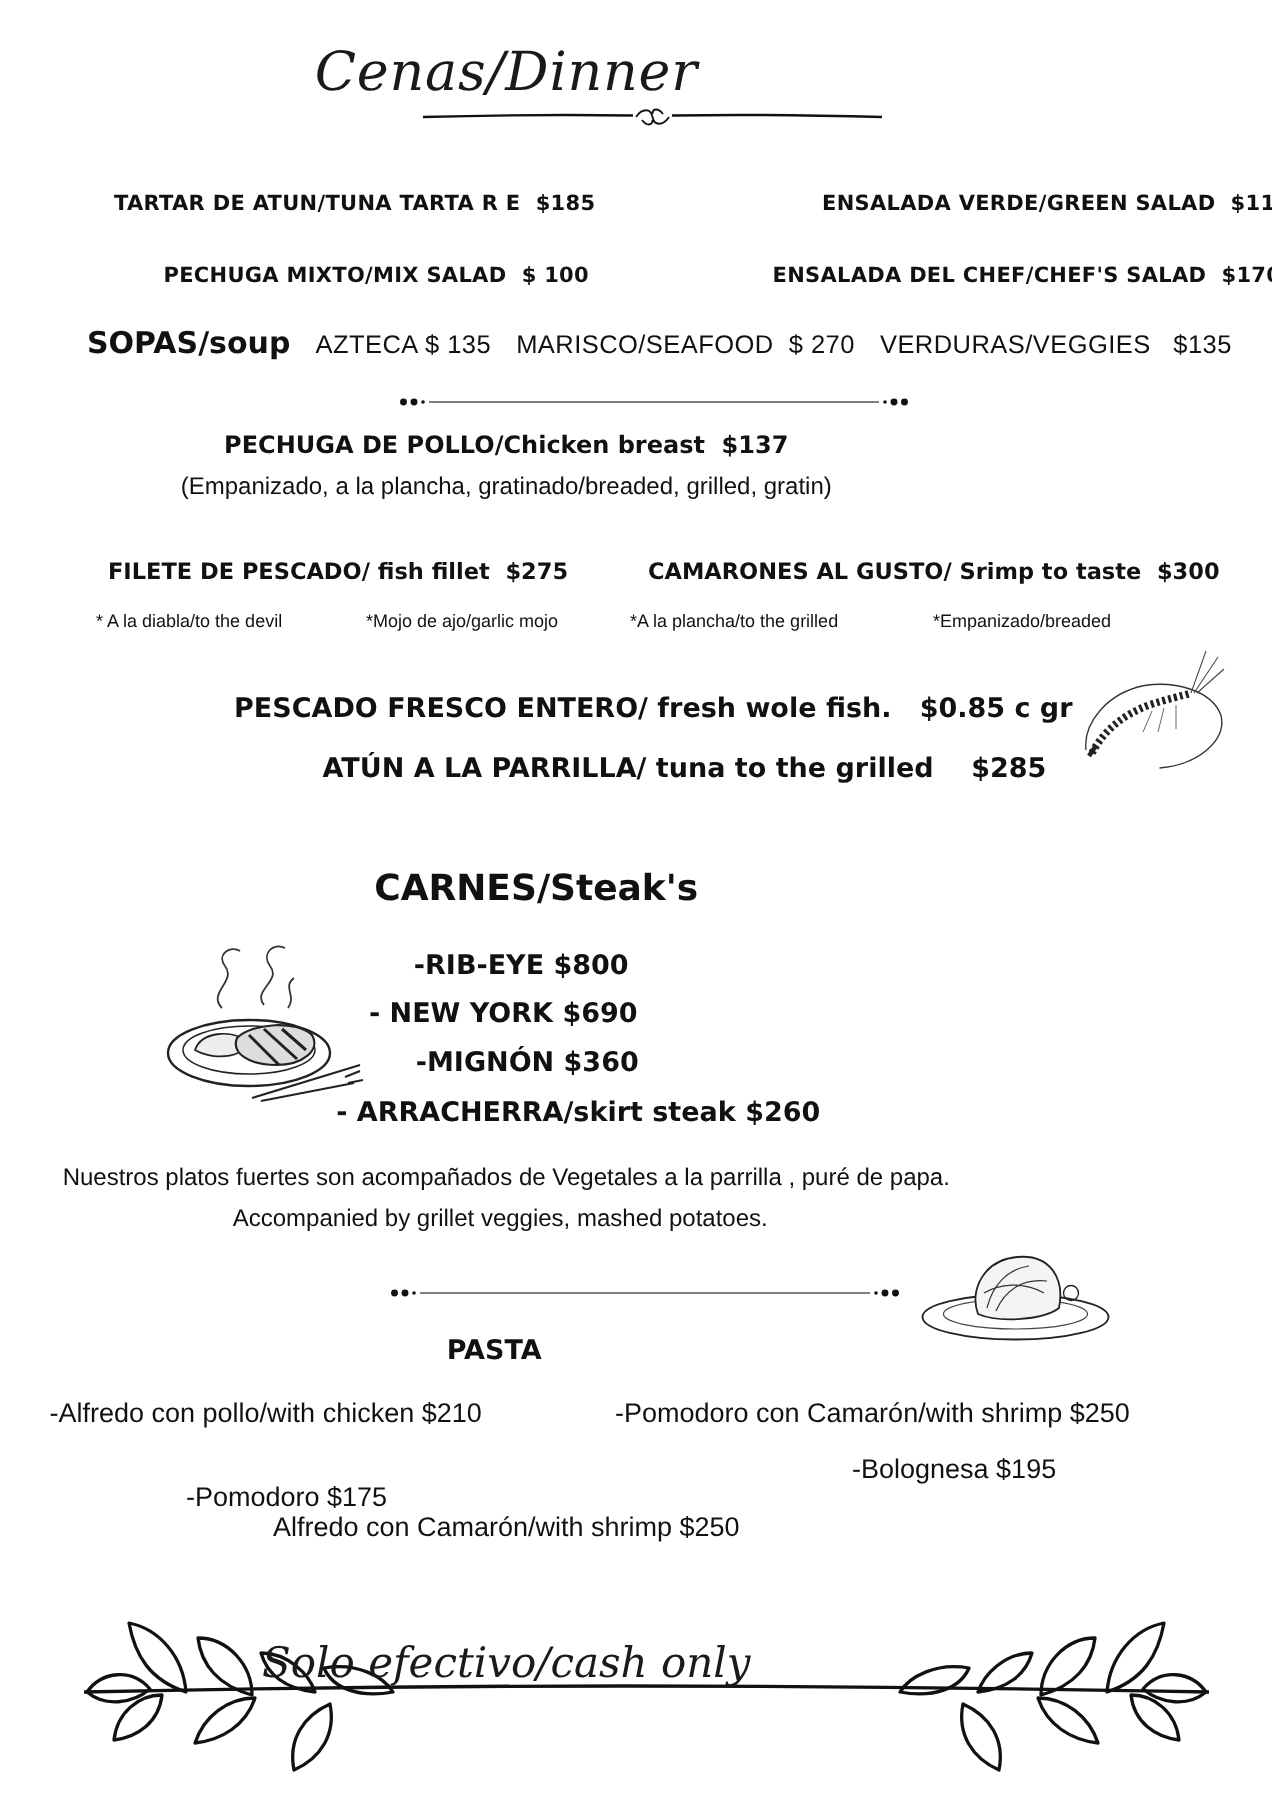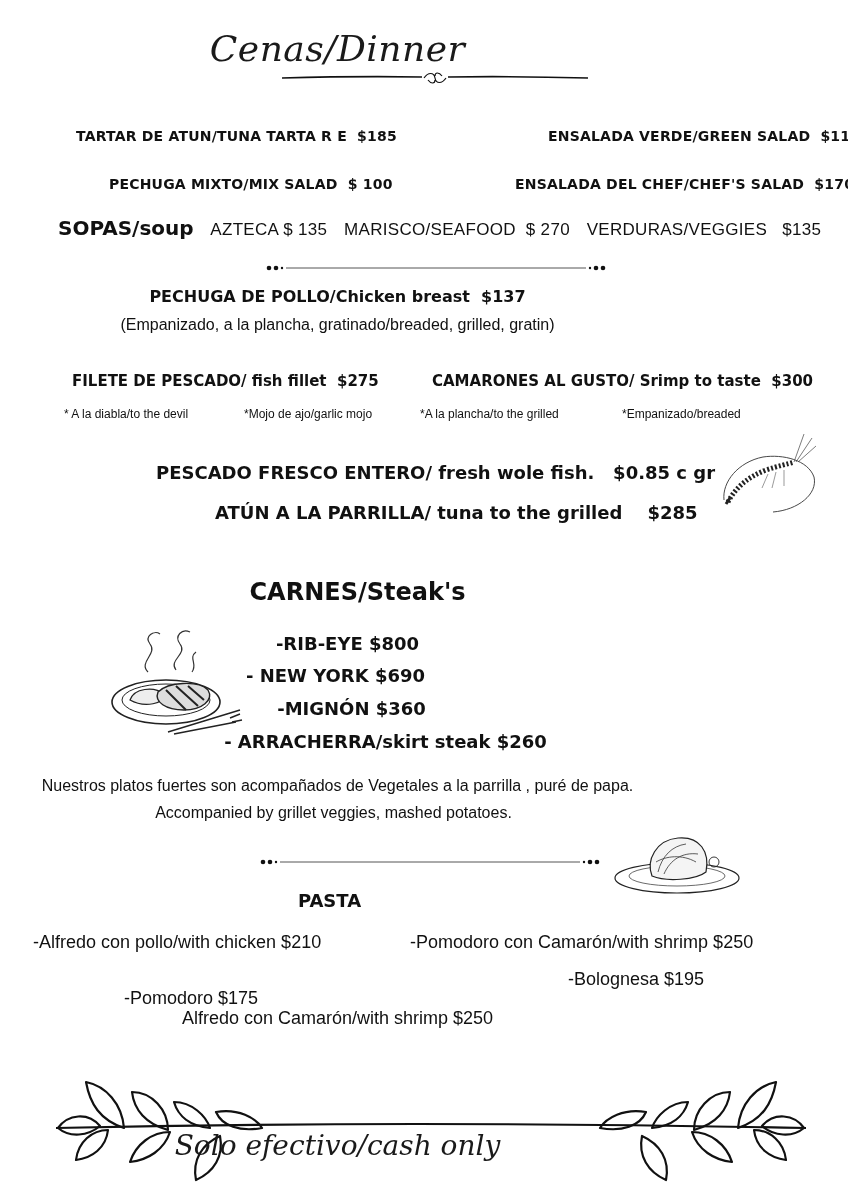--- a/index.html
+++ b/index.html
@@ -156,13 +156,13 @@
     <path d="M748 56 c-10 -14 -30 -16 -42 -2 c12 10 30 12 42 2z"></path>
     <path d="M720 10 c-20 4 -36 22 -38 46 c24 -8 34 -24 38 -46z"></path>
     <path d="M674 20 c-20 0 -36 18 -36 38 c22 -6 34 -20 36 -38z"></path>
     <path d="M632 30 c-18 0 -32 14 -36 26 c20 -2 32 -12 36 -26z"></path>
     <path d="M590 40 c-22 -4 -40 6 -46 16 c22 4 40 -2 46 -16z"></path>
     <path d="M730 88 c-2 -18 -16 -30 -32 -30 c2 18 16 28 32 30z"></path>
     <path d="M676 90 c-6 -18 -22 -30 -40 -30 c6 18 22 28 40 30z"></path>
     <path d="M610 108 c4 -20 -6 -36 -24 -44 c-4 20 6 36 24 44z"></path>
   </g>
 </svg>
-<div class="abs center script" style="top:1129px; font-size:28px; color:#1a1a1a;">Solo efectivo/cash only</div>
+<div class="abs center script" style="top:1092px; font-size:28px; color:#1a1a1a;">Solo efectivo/cash only</div>
 
 </body></html>

